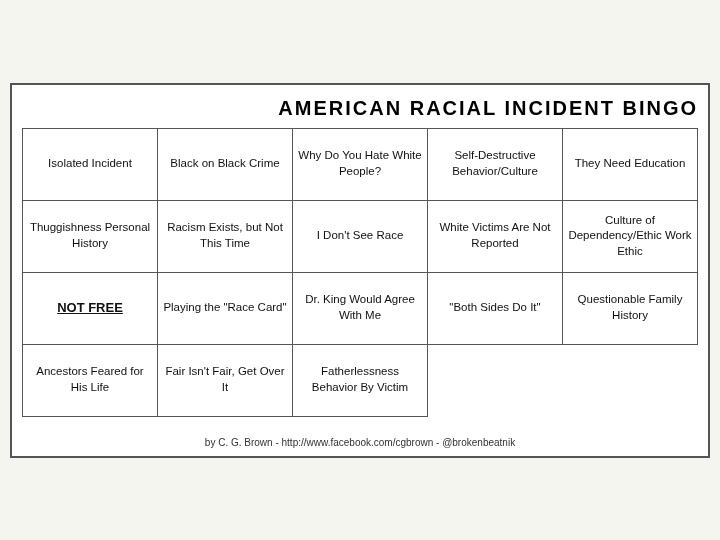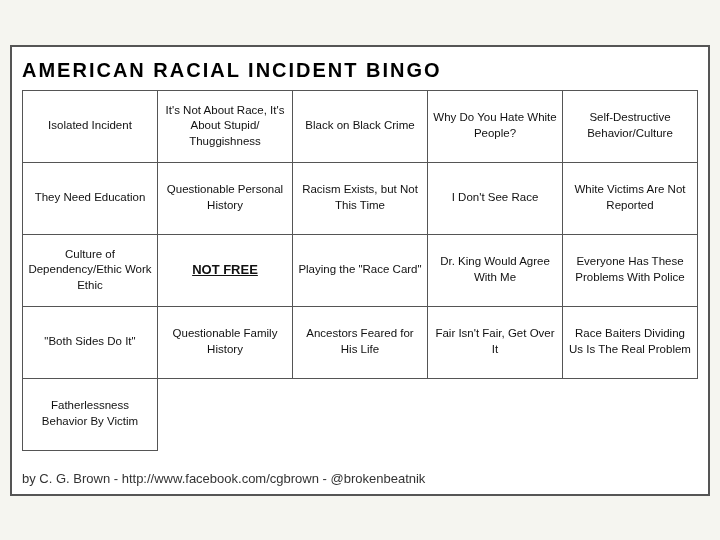--- a/index.html
+++ b/index.html
@@ -12,21 +12,21 @@
       width: 720px;
       height: 540px;
     }
     .card {
       background: #ffffff;
       border: 2px solid #555;
       width: 700px;
       padding: 12px 10px 8px 10px;
     }
     .title {
-      text-align: left;
+      text-align: right;
       font-size: 20px;
       font-weight: bold;
       letter-spacing: 2px;
       margin-bottom: 8px;
       font-family: Arial, Helvetica, sans-serif;
     }
     .bingo-grid {
       display: grid;
       grid-template-columns: repeat(5, 1fr);
       border-left: 1px solid #555;
@@ -45,48 +45,45 @@
       line-height: 1.35;
       font-family: Arial, Helvetica, sans-serif;
       color: #111;
     }
     .cell.free {
       font-weight: bold;
       font-size: 13px;
       text-decoration: underline;
     }
     .footer {
-      text-align: left;
-      font-size: 13px;
+      text-align: center;
+      font-size: 10px;
       margin-top: 20px;
       color: #333;
     }
   </style>
 </head>
 <body>
 
 <div class="card">
   <div class="title">AMERICAN RACIAL INCIDENT BINGO</div>
   <div class="bingo-grid" id="grid">
       <div class="cell">Isolated Incident</div>
-      <div class="cell">It's Not About Race, It's About Stupid/ Thuggishness</div>
       <div class="cell">Black on Black Crime</div>
       <div class="cell">Why Do You Hate White People?</div>
       <div class="cell">Self-Destructive Behavior/Culture</div>
       <div class="cell">They Need Education</div>
-      <div class="cell">Questionable Personal History</div>
+      <div class="cell">Thuggishness Personal History</div>
       <div class="cell">Racism Exists, but Not This Time</div>
       <div class="cell">I Don't See Race</div>
       <div class="cell">White Victims Are Not Reported</div>
       <div class="cell">Culture of Dependency/Ethic Work Ethic</div>
       <div class="cell free">NOT FREE</div>
       <div class="cell">Playing the "Race Card"</div>
       <div class="cell">Dr. King Would Agree With Me</div>
-      <div class="cell">Everyone Has These Problems With Police</div>
       <div class="cell">"Both Sides Do It"</div>
       <div class="cell">Questionable Family History</div>
       <div class="cell">Ancestors Feared for His Life</div>
       <div class="cell">Fair Isn't Fair, Get Over It</div>
-      <div class="cell">Race Baiters Dividing Us Is The Real Problem</div>
       <div class="cell">Fatherlessness Behavior By Victim</div>
     </div>
   <div class="footer">by C. G. Brown - http://www.facebook.com/cgbrown - @brokenbeatnik</div>
 </div>
 
 </body></html>

